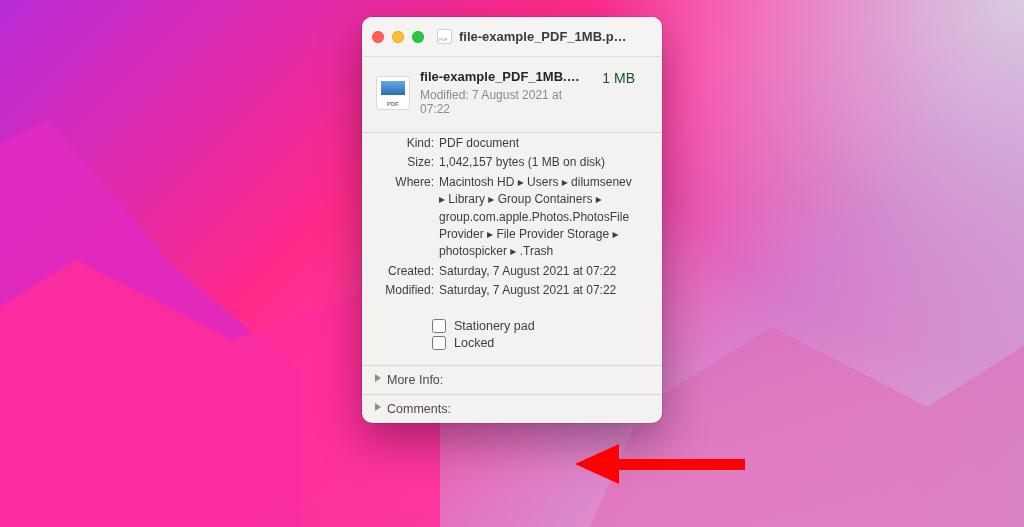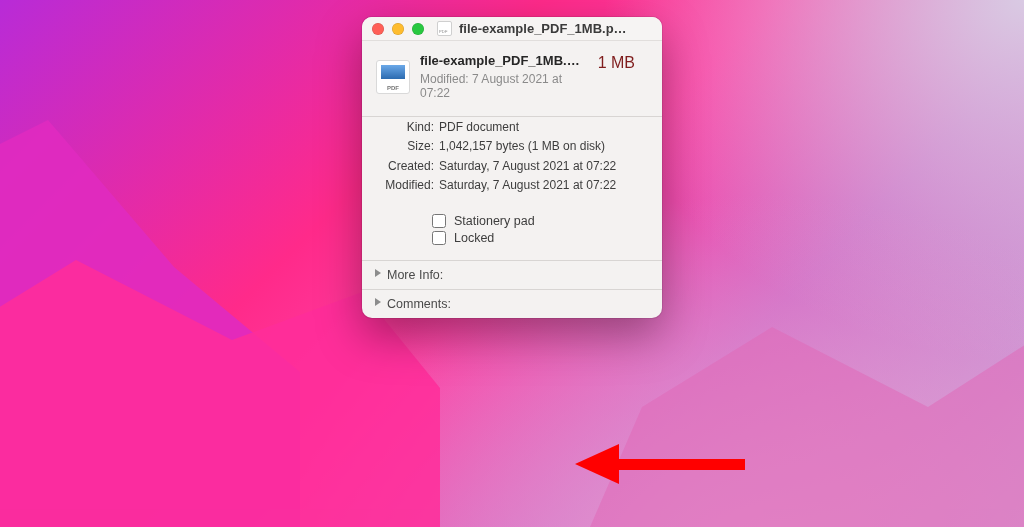--- a/index.html
+++ b/index.html
@@ -23,42 +23,42 @@
     left: 362px; top: 17px;
     width: 300px;
     background: #f4f2f1;
     border-radius: 10px;
     box-shadow: 0 18px 45px rgba(0,0,0,.35), 0 0 0 1px rgba(0,0,0,.08);
     overflow: hidden;
     color: #2b2b2b;
   }
   .titlebar {
     display: flex; align-items: center; gap: 7px;
-    height: 24px; padding: 0 10px;
+    height: 40px; padding: 0 10px;
     background: #f6f4f3;
     border-bottom: 1px solid #e1dedc;
   }
   .traffic { display:flex; gap:8px; align-items:center; }
   .dot { width:12px; height:12px; border-radius:50%; box-shadow: inset 0 0 0 .5px rgba(0,0,0,.18); }
   .red{background:#ff5f57;} .yellow{background:#febc2e;} .green{background:#28c840;}
   .title-icon { width:15px; height:15px; margin-left:6px; border:1px solid #cfcfcf; border-radius:2px; background:#fff; position:relative; flex:0 0 auto;}
   .title-icon::after{content:"PDF"; position:absolute; bottom:1px; left:1px; font-size:4px; color:#888; letter-spacing:.2px;}
   .title-text { font-size:13px; font-weight:600; color:#3b3b3b; white-space:nowrap; overflow:hidden; text-overflow:ellipsis; flex:1; }
 
   .header {
     display:flex; align-items:center; gap:10px;
     padding: 12px 27px 16px 14px;
   }
   .file-icon { width:34px; height:34px; border:1px solid #d9d9d9; background:#fff; border-radius:3px; position:relative; flex:0 0 auto;}
   .file-icon::before{content:""; position:absolute; top:4px; left:4px; right:4px; height:14px; background:linear-gradient(#6aa8e8,#2b6bb0);}
   .file-icon::after{content:"PDF"; position:absolute; bottom:2px; left:0; right:0; text-align:center; font-size:6px; color:#777; font-weight:600;}
   .header-text { flex:1; min-width:0; }
   .file-name { font-size:13px; font-weight:700; color:#262626; white-space:nowrap; overflow:hidden; text-overflow:ellipsis;}
   .file-mod  { font-size:12px; color:#8a8a8a; margin-top:4px;}
-  .file-size { font-size:16px; color:#7f1d1d; margin-left:6px; align-self:flex-start; margin-top:1px;}
+  .file-size { font-size:14px; color:#14532d; margin-left:6px; align-self:flex-start; margin-top:1px;}
 
   .divider { height:1px; background:#d8d5d3; margin:0; }
 
   .section-head {
     display:flex; align-items:center; gap:4px;
     padding: 8px 12px 6px 12px;
     font-size:12.5px; color:#4a4a4a;
     cursor: default;
   }
   .disclosure { width:9px; height:9px; position:relative; flex:0 0 auto; }
@@ -130,20 +130,24 @@
     <div class="kv-block">
       <div class="kv-row">
         <div class="kv-key">Kind:</div>
         <div class="kv-val">PDF document</div>
       </div>
       <div class="kv-row">
         <div class="kv-key">Size:</div>
         <div class="kv-val">1,042,157 bytes (1 MB on disk)</div>
       </div>
       <div class="kv-row">
+        <div class="kv-key">Where:</div>
+        <div class="kv-val">Macintosh HD ▸ Users ▸ dilumsenev ▸ Library ▸ Group Containers ▸ group.com.apple.Photos.PhotosFileProvider ▸ File Provider Storage ▸ photospicker ▸ .Trash</div>
+      </div>
+      <div class="kv-row">
         <div class="kv-key">Created:</div>
         <div class="kv-val">Saturday, 7 August 2021 at 07:22</div>
       </div>
       <div class="kv-row">
         <div class="kv-key">Modified:</div>
         <div class="kv-val">Saturday, 7 August 2021 at 07:22</div>
       </div>
     </div>
 
     <div class="check-block">

